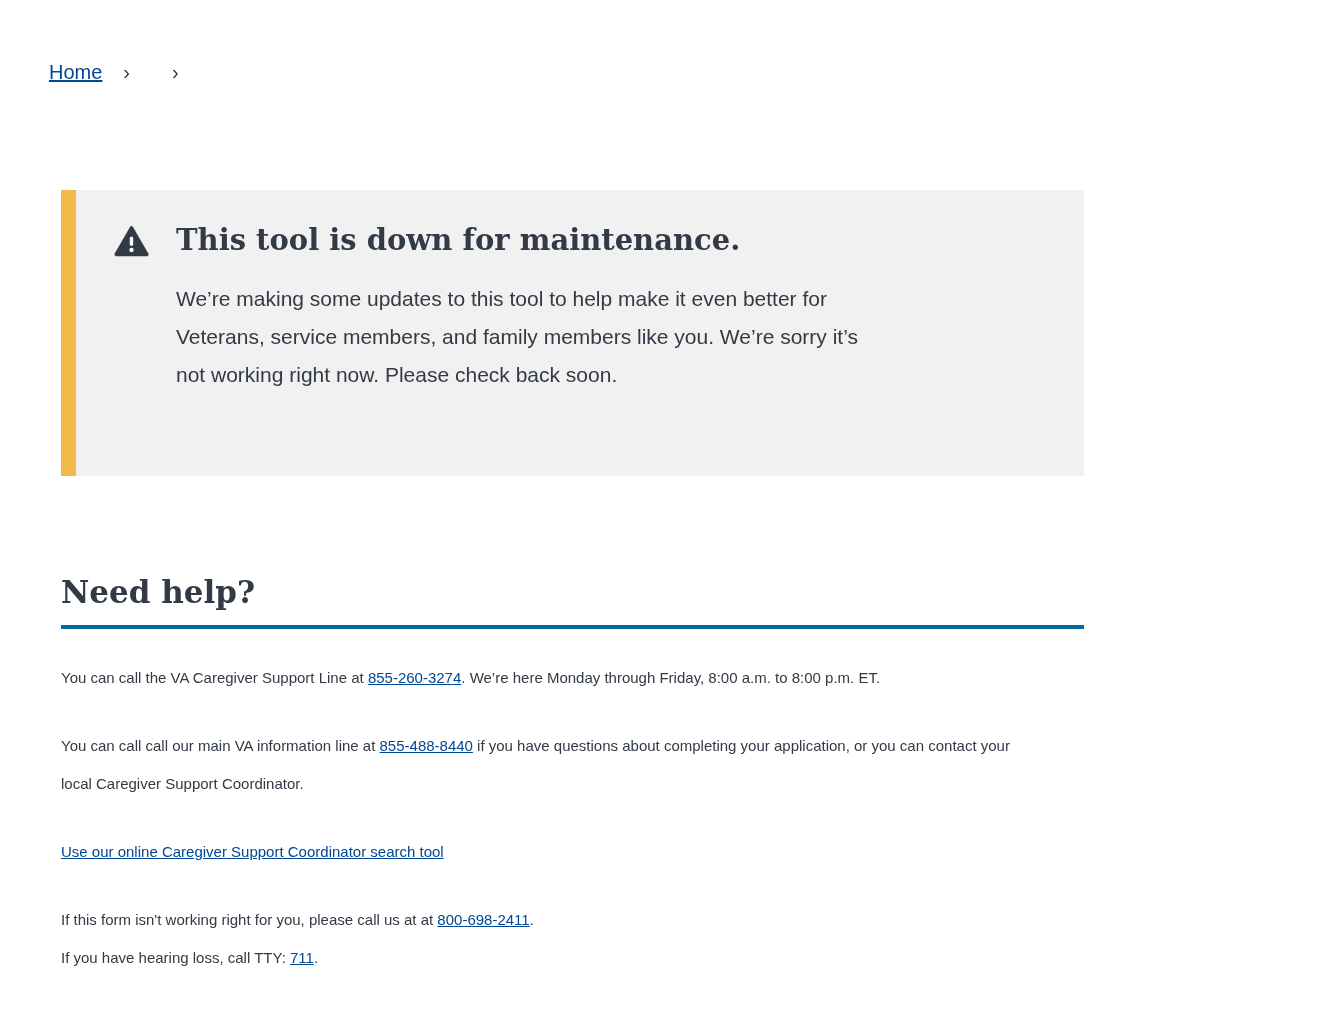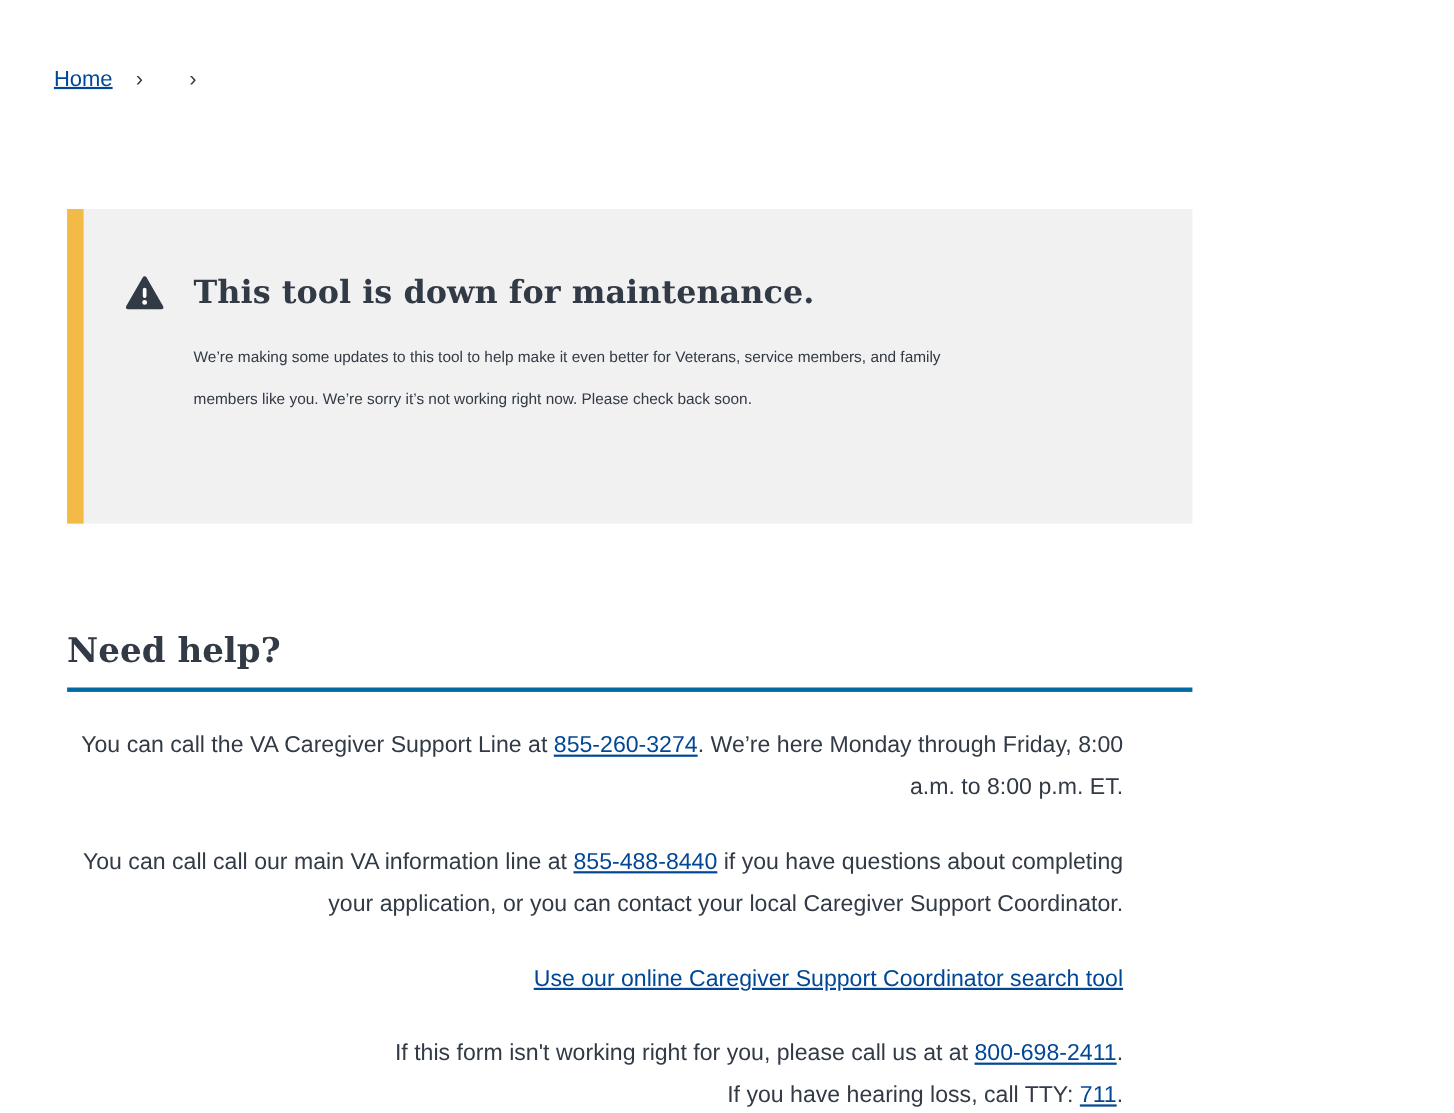--- a/index.html
+++ b/index.html
@@ -37,39 +37,39 @@
     color: #323a45;
   }
 
   
   .alert {
     margin: 103px 0 0 61px;
     width: 1023px;
     min-height: 286px;
     background: #f1f1f1;
     border-left: 15px solid #f3ba47;
-    padding: 57px 40px 48px 38px;
+    padding: 32px 40px 48px 38px;
     display: flex;
     align-items: flex-start;
   }
   .alert-icon-wrap {
     flex: 0 0 62px;
     padding-top: 2px;
   }
   .alert-body-wrap { flex: 1 1 auto; }
   .alert-title {
     font-family: "DejaVu Serif", serif;
     font-weight: bold;
     font-size: 29px;
     line-height: 36px;
     margin: 0 0 22px 0;
     color: #323a45;
   }
   .alert-text {
-    font-size: 14px;
+    font-size: 21px;
     line-height: 38px;
     max-width: 712px;
     margin: 0;
     color: #323a45;
   }
 
   
   .need-help {
     margin: 96px 0 0 61px;
     width: 1023px;
@@ -78,26 +78,25 @@
     font-family: "DejaVu Serif", serif;
     font-weight: bold;
     font-size: 31px;
     line-height: 40px;
     color: #323a45;
     margin: 0;
     padding-bottom: 13px;
     border-bottom: 4px solid #0369a1;
   }
   .need-help p {
-    font-size: 21px;
+    font-size: 15px;
     line-height: 38px;
     margin: 30px 0 0 0;
     max-width: 960px;
     color: #323a45;
-    text-align: right;
   }
   .need-help a.text-link {
     color: #004795;
     text-decoration: underline;
     cursor: pointer;
   }
 </style>
 </head>
 <body>
 

